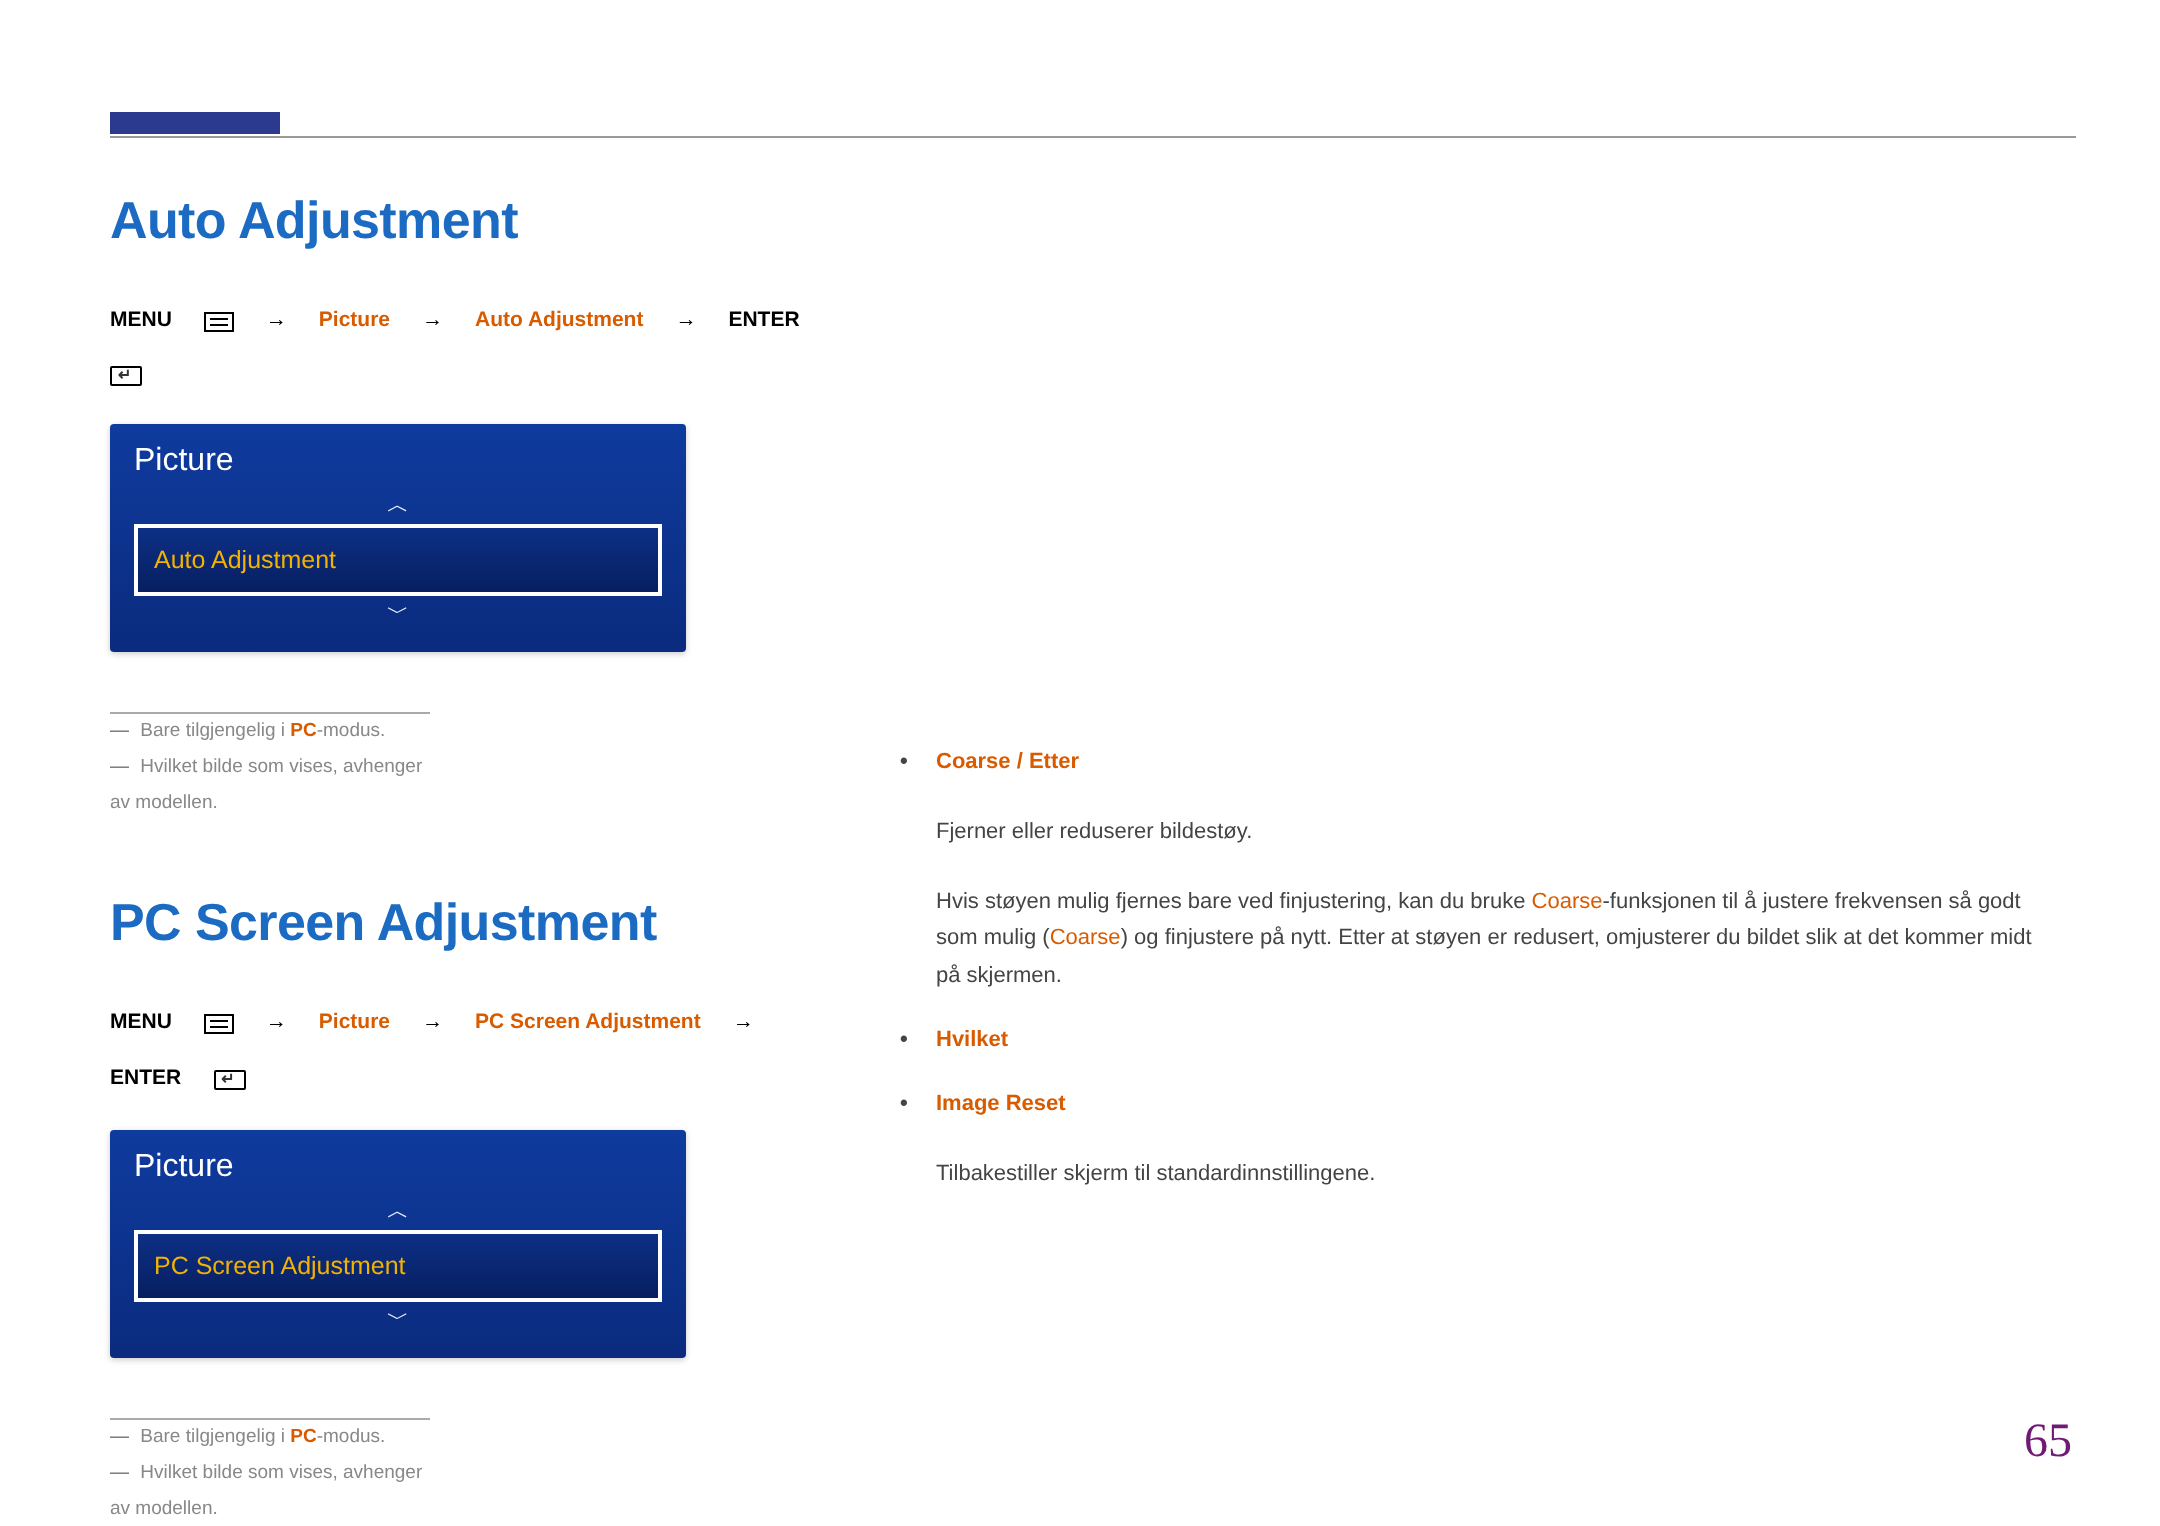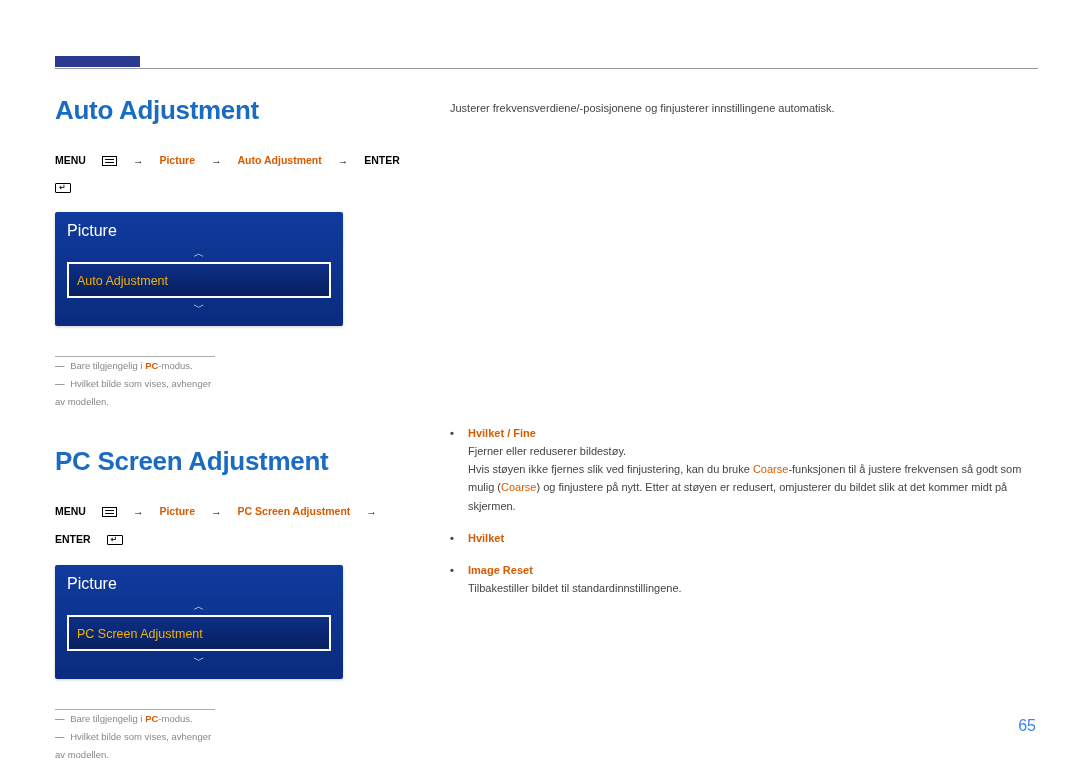--- a/index.html
+++ b/index.html
@@ -26,24 +26,24 @@
 .osd-highlight span { color: #f3b200; font-size: 12.5px; font-weight: 400; }
 .footnotes { border-top: 1px solid #aaa; width: 160px; padding-top: 0; font-size: 9.5px; color: #888; line-height: 1.9; margin-bottom: 35px; }
 .footnotes .dash { color: #666; margin-right: 3px; }
 .footnotes .pc { color: #d95b00; font-weight: 700; }
 .right-column p.intro { font-size: 11px; color: #444; margin-bottom: 40px; }
 .bullet-block { font-size: 11px; color: #444; line-height: 1.65; }
 .bullet-item { display: flex; margin-bottom: 14px; }
 .bullet-dot { width: 18px; flex-shrink: 0; color: #444; font-weight: 700; }
 .bullet-content { flex: 1; }
 .bullet-content .label { color: #d95b00; font-weight: 700; }
-.bullet-content .desc { color: #444; display: block; margin-top: 0; }
+.bullet-content .desc { color: #444; display: block; margin-top: 17px; }
 .bullet-content .desc strong { color: #d95b00; font-weight: 400; }
 .tri { display: inline-block; font-size: 9px; vertical-align: middle; }
-.page-number { position: absolute; bottom: 28px; right: 44px; font-size: 16px; color: #3b82f6; }
+.page-number { position: absolute; bottom: 28px; right: 44px; font-size: 24px; color: #701a75; font-family: Liberation Serif, serif; }
 .clearfix::after { content: ""; display: table; clear: both; }
 </style>
 </head>
 <body>
 
 <div class="page">
   <div class="top-rule"></div>
   <div class="top-bar"></div>
 
   <div class="clearfix">
@@ -113,49 +113,48 @@
         </div>
         <div>
           <span class="dash">―</span>
           <span>Hvilket bilde som vises, avhenger av modellen.</span>
         </div>
       </div>
 
     </div>
 
     <div class="right-column">
-      <p class="intro">Justerer frekvensverdiene/-posisjonene og finjusterer innstillingene automatisk.</p>
 
       <div style="height:270px"></div>
 
       <div class="bullet-block">
 
         <div class="bullet-item">
           <div class="bullet-dot">•</div>
           <div class="bullet-content">
-            <span class="label">Hvilket / Fine</span>
+            <span class="label">Coarse / Etter</span>
             <span class="desc">Fjerner eller reduserer bildestøy.</span>
             <span class="desc">
-              <span>Hvis støyen ikke fjernes slik ved finjustering, kan du bruke </span><strong>Coarse</strong><span>-funksjonen til å justere frekvensen så godt som mulig (</span><strong>Coarse</strong><span>) og finjustere på nytt. Etter at støyen er redusert, omjusterer du bildet slik at det kommer midt på skjermen.</span>
+              <span>Hvis støyen mulig fjernes bare ved finjustering, kan du bruke </span><strong>Coarse</strong><span>-funksjonen til å justere frekvensen så godt som mulig (</span><strong>Coarse</strong><span>) og finjustere på nytt. Etter at støyen er redusert, omjusterer du bildet slik at det kommer midt på skjermen.</span>
             </span>
           </div>
         </div>
 
         <div class="bullet-item">
           <div class="bullet-dot">•</div>
           <div class="bullet-content">
             <span class="label">Hvilket</span>
           </div>
         </div>
 
         <div class="bullet-item">
           <div class="bullet-dot">•</div>
           <div class="bullet-content">
             <span class="label">Image Reset</span>
-            <span class="desc">Tilbakestiller bildet til standardinnstillingene.</span>
+            <span class="desc">Tilbakestiller skjerm til standardinnstillingene.</span>
           </div>
         </div>
 
       </div>
     </div>
   </div>
 
   <div class="page-number">65</div>
 </div>
 

